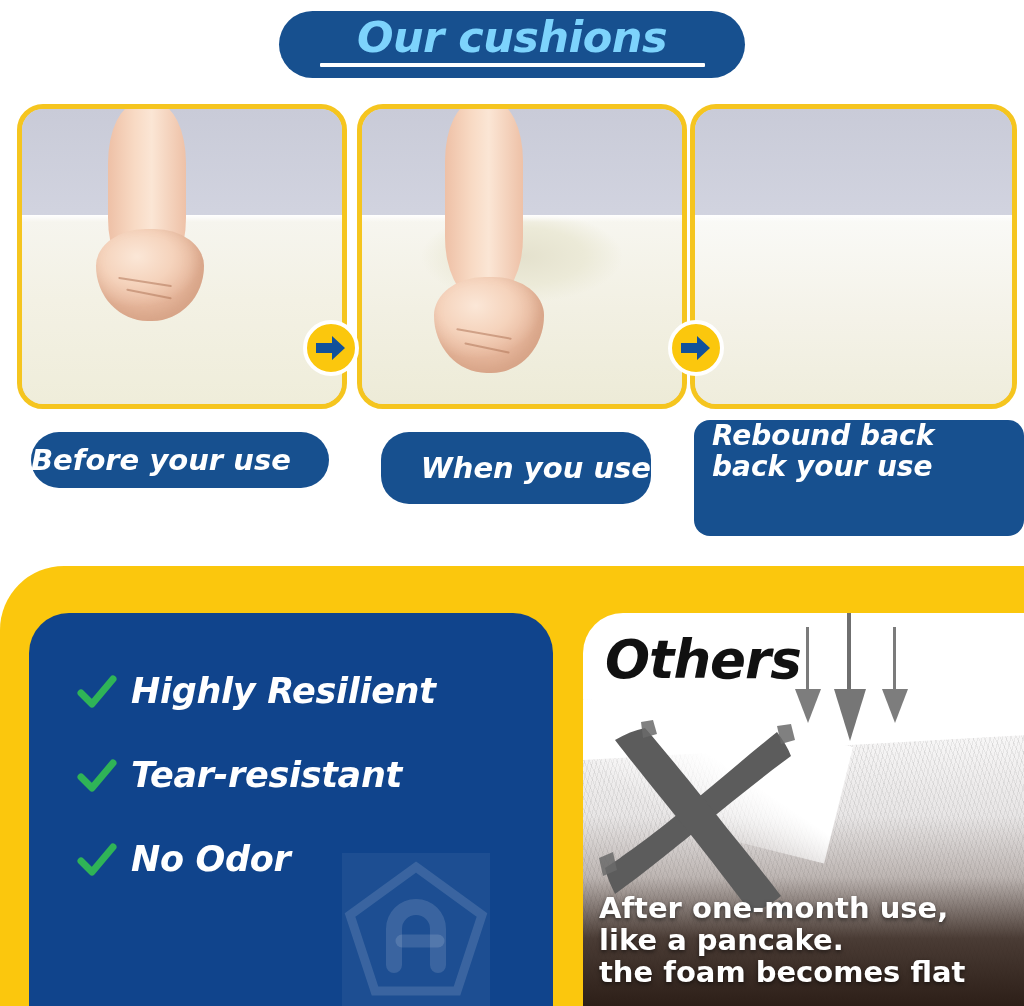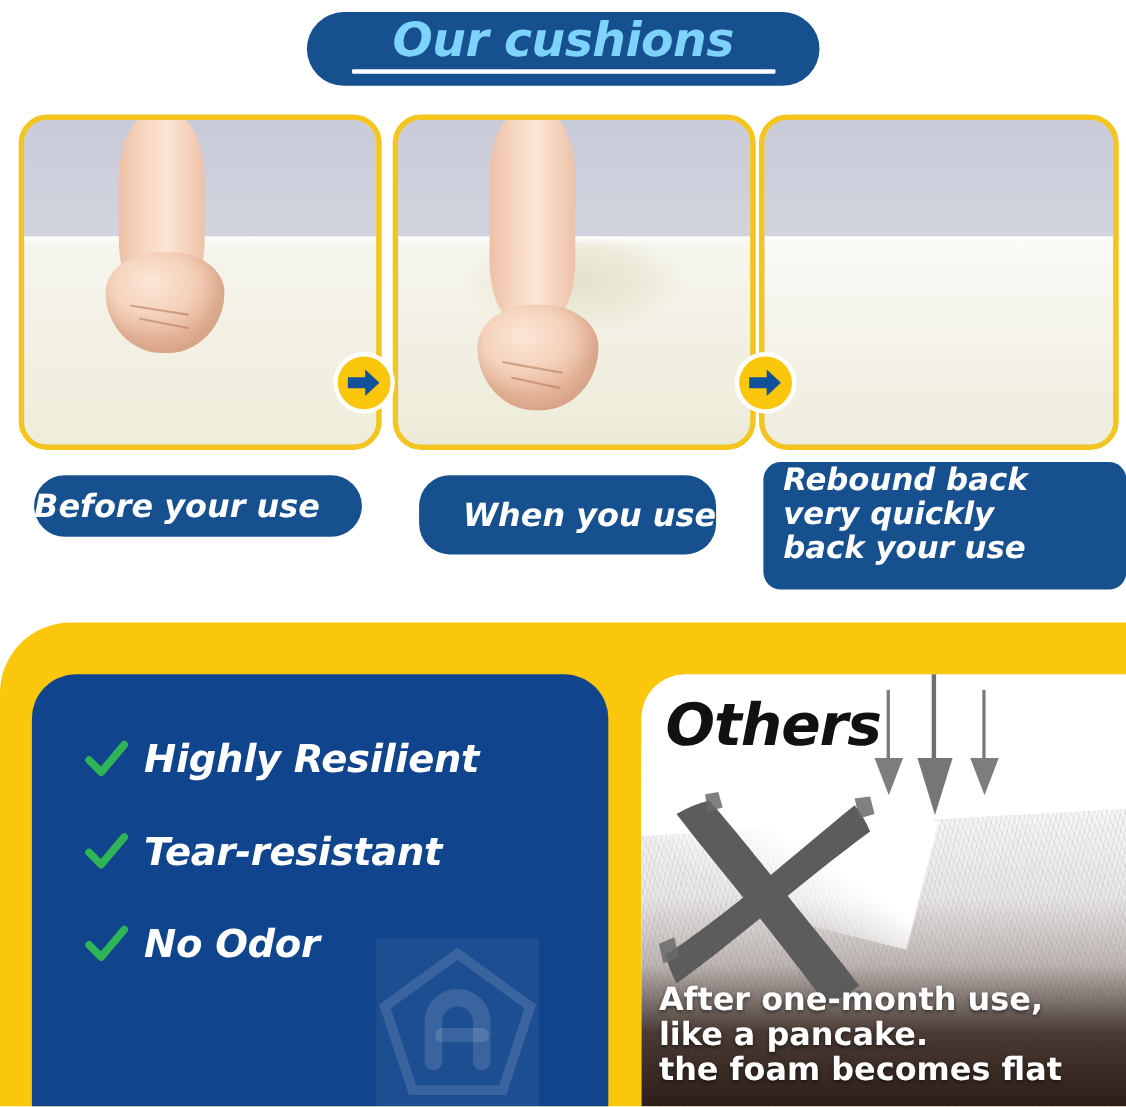--- a/index.html
+++ b/index.html
@@ -98,21 +98,21 @@
   .yellow-block{
     position:absolute;left:0;top:566px;width:1024px;height:440px;
     background:#FBC70D;border-radius:64px 0 0 0;
   }
 
   
   .blue-card{
     position:absolute;left:29px;top:613px;width:524px;height:393px;
     background:#10448C;border-radius:40px 40px 0 0;overflow:hidden;
   }
-  .feat{position:absolute;display:flex;align-items:center;}
+  .feat{position:absolute;display:flex;align-items:flex-end;}
   .feat .tick{width:40px;height:36px;margin-right:14px;flex:0 0 auto;}
   .feat .flabel{
     color:#ffffff;font-weight:bold;font-style:italic;
     font-family:"DejaVu Sans", sans-serif;
     font-size:35px;white-space:nowrap;letter-spacing:-0.3px;
   }
   .feat.f1{left:48px;top:58px;}
   .feat.f2{left:48px;top:142px;}
   .feat.f3{left:48px;top:226px;}
 
@@ -218,21 +218,20 @@
   </div>
 
   <div class="cap c1">
     <span>Before your use</span>
   </div>
   <div class="cap c2">
     <span>When you use</span>
   </div>
   <div class="cap c3">
     <span>Rebound back</span>
-    <span>very  quickly</span>
     <span>back your use</span>
   </div>
 
   <div class="yellow-block"></div>
 
   <div class="blue-card">
 
     <div class="watermark">
       <svg width="148" height="153" viewBox="0 0 148 153">
         <polygon points="74,14 140,62 115,138 33,138 8,62" fill="none" stroke="rgba(255,255,255,.13)" stroke-width="9"></polygon>

